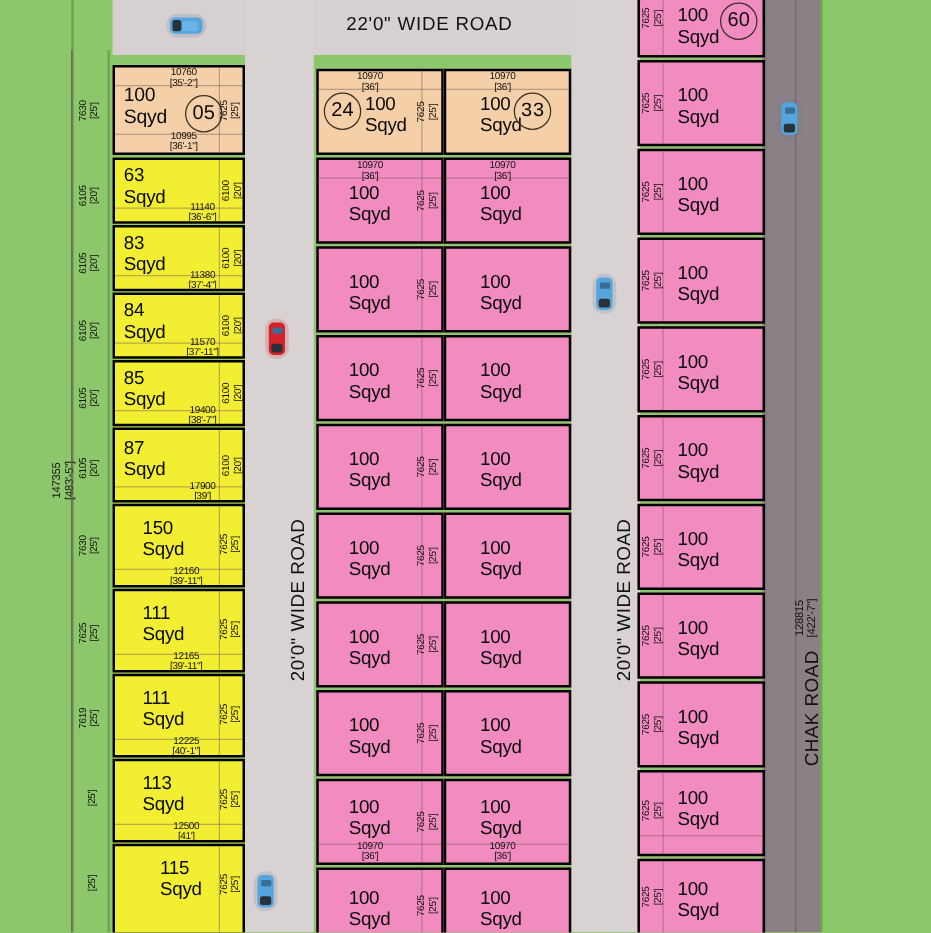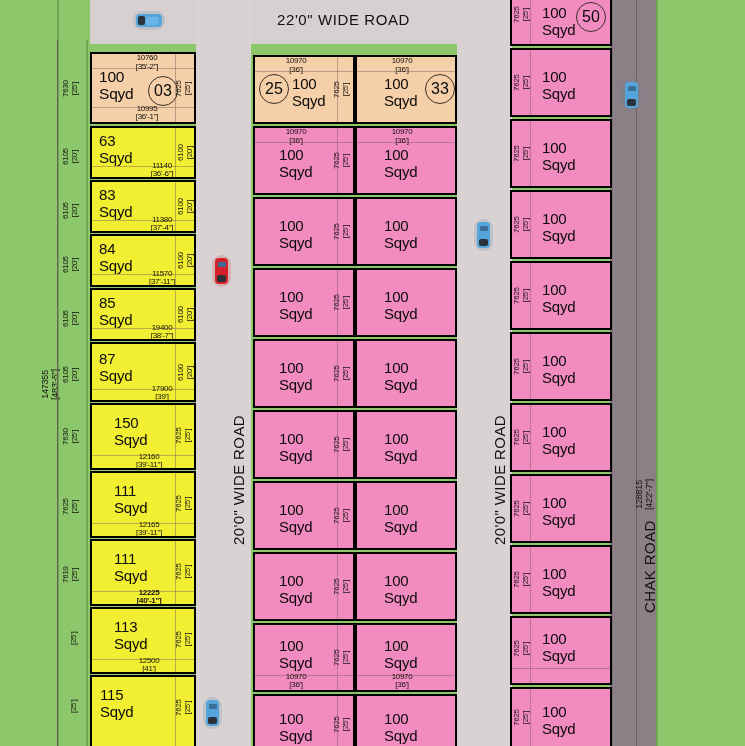--- a/index.html
+++ b/index.html
@@ -171,21 +171,21 @@
   <div class="dim-line-v" style="left:57px;top:40px;height:706px;background:#6d5a5a;"></div>
 
   <div class="col" style="left:88px;top:0;width:108px;height:746px;">
 
     <div class="plot peach" style="left:2px;top:52px;width:106px;height:72px;">
       <div class="innerline-h" style="top:14px;"></div>
       <div class="innerline-h" style="bottom:14px;"></div>
       <div class="innerline-v" style="right:18px;"></div>
       <div class="area big" style="left:7px;top:14px;">100
 Sqyd</div>
-      <div class="plotnum" style="left:56px;top:22px;">03</div>
+      <div class="plotnum" style="left:56px;top:22px;">05</div>
       <div class="dim" style="left:22px;top:0px;width:66px;">10760
 [35'-2"]</div>
       <div class="dim" style="left:22px;bottom:0px;width:66px;">10995
 [36'-1"]</div>
       <div class="dim vert" style="right:-12px;top:26px;width:44px;">7625
 [25']</div>
     </div>
 
     <div class="plot yellow" style="left:2px;top:126px;width:106px;height:53px;">
       <div class="innerline-h" style="bottom:10px;"></div>
@@ -262,40 +262,40 @@
 [39'-11"]</div>
       <div class="dim vert" style="right:-12px;top:22px;width:44px;">7625
 [25']</div>
     </div>
 
     <div class="plot yellow" style="left:2px;top:539px;width:106px;height:67px;">
       <div class="innerline-h" style="bottom:12px;"></div>
       <div class="innerline-v" style="right:18px;"></div>
       <div class="area" style="left:22px;top:9px;">111
 Sqyd</div>
-      <div class="dim" style="left:24px;bottom:-2px;width:66px;font-weight:bold;">12225
+      <div class="dim" style="left:24px;bottom:-2px;width:66px;">12225
 [40'-1"]</div>
       <div class="dim vert" style="right:-12px;top:22px;width:44px;">7625
 [25']</div>
     </div>
 
     <div class="plot yellow" style="left:2px;top:607px;width:106px;height:67px;">
       <div class="innerline-h" style="bottom:12px;"></div>
       <div class="innerline-v" style="right:18px;"></div>
       <div class="area" style="left:22px;top:9px;">113
 Sqyd</div>
       <div class="dim" style="left:24px;bottom:-2px;width:66px;">12500
 [41']</div>
       <div class="dim vert" style="right:-12px;top:22px;width:44px;">7625
 [25']</div>
     </div>
 
     <div class="plot yellow" style="left:2px;top:675px;width:106px;height:73px;">
       <div class="innerline-v" style="right:18px;"></div>
-      <div class="area" style="left:8px;top:9px;">115
+      <div class="area" style="left:36px;top:9px;">115
 Sqyd</div>
       <div class="dim vert" style="right:-12px;top:22px;width:44px;">7625
 [25']</div>
     </div>
   </div>
 
   <div class="dim vert" style="left:49px;top:80px;width:44px;">7630
 [25']</div>
   <div class="dim vert" style="left:49px;top:148px;width:44px;">6105
 [20']</div>
@@ -313,21 +313,21 @@
 [25']</div>
   <div class="dim vert" style="left:49px;top:566px;width:44px;">7619
 [25']</div>
   <div class="dim vert" style="left:52px;top:634px;width:44px;">[25']</div>
   <div class="dim vert" style="left:52px;top:702px;width:44px;">[25']</div>
 
   <div class="col" style="left:251px;top:0;width:104px;height:746px;">
     <div class="plot peach" style="left:2px;top:55px;width:102px;height:69px;">
       <div class="innerline-h" style="top:14px;"></div>
       <div class="innerline-v" style="right:15px;"></div>
-      <div class="plotnum" style="left:4px;top:17px;">25</div>
+      <div class="plotnum" style="left:4px;top:17px;">24</div>
       <div class="area" style="left:37px;top:18px;">100
 Sqyd</div>
       <div class="dim" style="left:8px;top:0px;width:66px;">10970
 [36']</div>
       <div class="dim vert" style="right:-11px;top:24px;width:44px;">7625
 [25']</div>
     </div>
 
     <div class="plot pink" style="left:2px;top:126px;width:102px;height:69px;">
       <div class="innerline-h" style="top:14px;"></div>
@@ -406,21 +406,21 @@
       <div class="dim vert" style="right:-11px;top:20px;width:44px;">7625
 [25']</div>
     </div>
   </div>
 
   <div class="col" style="left:355px;top:0;width:102px;height:746px;">
     <div class="plot peach" style="left:0px;top:55px;width:102px;height:69px;">
       <div class="innerline-h" style="top:14px;"></div>
       <div class="area" style="left:27px;top:18px;">100
 Sqyd</div>
-      <div class="plotnum" style="right:0;top:17px;">33</div>
+      <div class="plotnum" style="right:14px;top:17px;font-family:Liberation Mono, monospace;">33</div>
       <div class="dim" style="left:12px;top:0px;width:66px;">10970
 [36']</div>
     </div>
 
     <div class="plot pink" style="left:0px;top:126px;width:102px;height:69px;">
       <div class="innerline-h" style="top:14px;"></div>
       <div class="area" style="left:27px;top:18px;">100
 Sqyd</div>
       <div class="dim" style="left:12px;top:0px;width:66px;">10970
 [36']</div>
@@ -461,21 +461,21 @@
       <div class="area" style="left:27px;top:14px;">100
 Sqyd</div>
     </div>
   </div>
 
   <div class="col" style="left:508px;top:0;width:104px;height:746px;">
     <div class="plot pink" style="left:2px;top:-18px;width:102px;height:64px;">
       <div class="innerline-v" style="left:18px;"></div>
       <div class="area" style="left:30px;top:20px;">100
 Sqyd</div>
-      <div class="plotnum" style="right:4px;top:18px;">50</div>
+      <div class="plotnum" style="right:4px;top:18px;">60</div>
       <div class="dim vert" style="left:-12px;top:22px;width:44px;">7625
 [25']</div>
     </div>
 
     <div class="plot pink" style="left:2px;top:48px;width:102px;height:69px;">
       <div class="innerline-v" style="left:18px;"></div>
       <div class="area" style="left:30px;top:18px;">100
 Sqyd</div>
       <div class="dim vert" style="left:-12px;top:24px;width:44px;">7625
 [25']</div>

